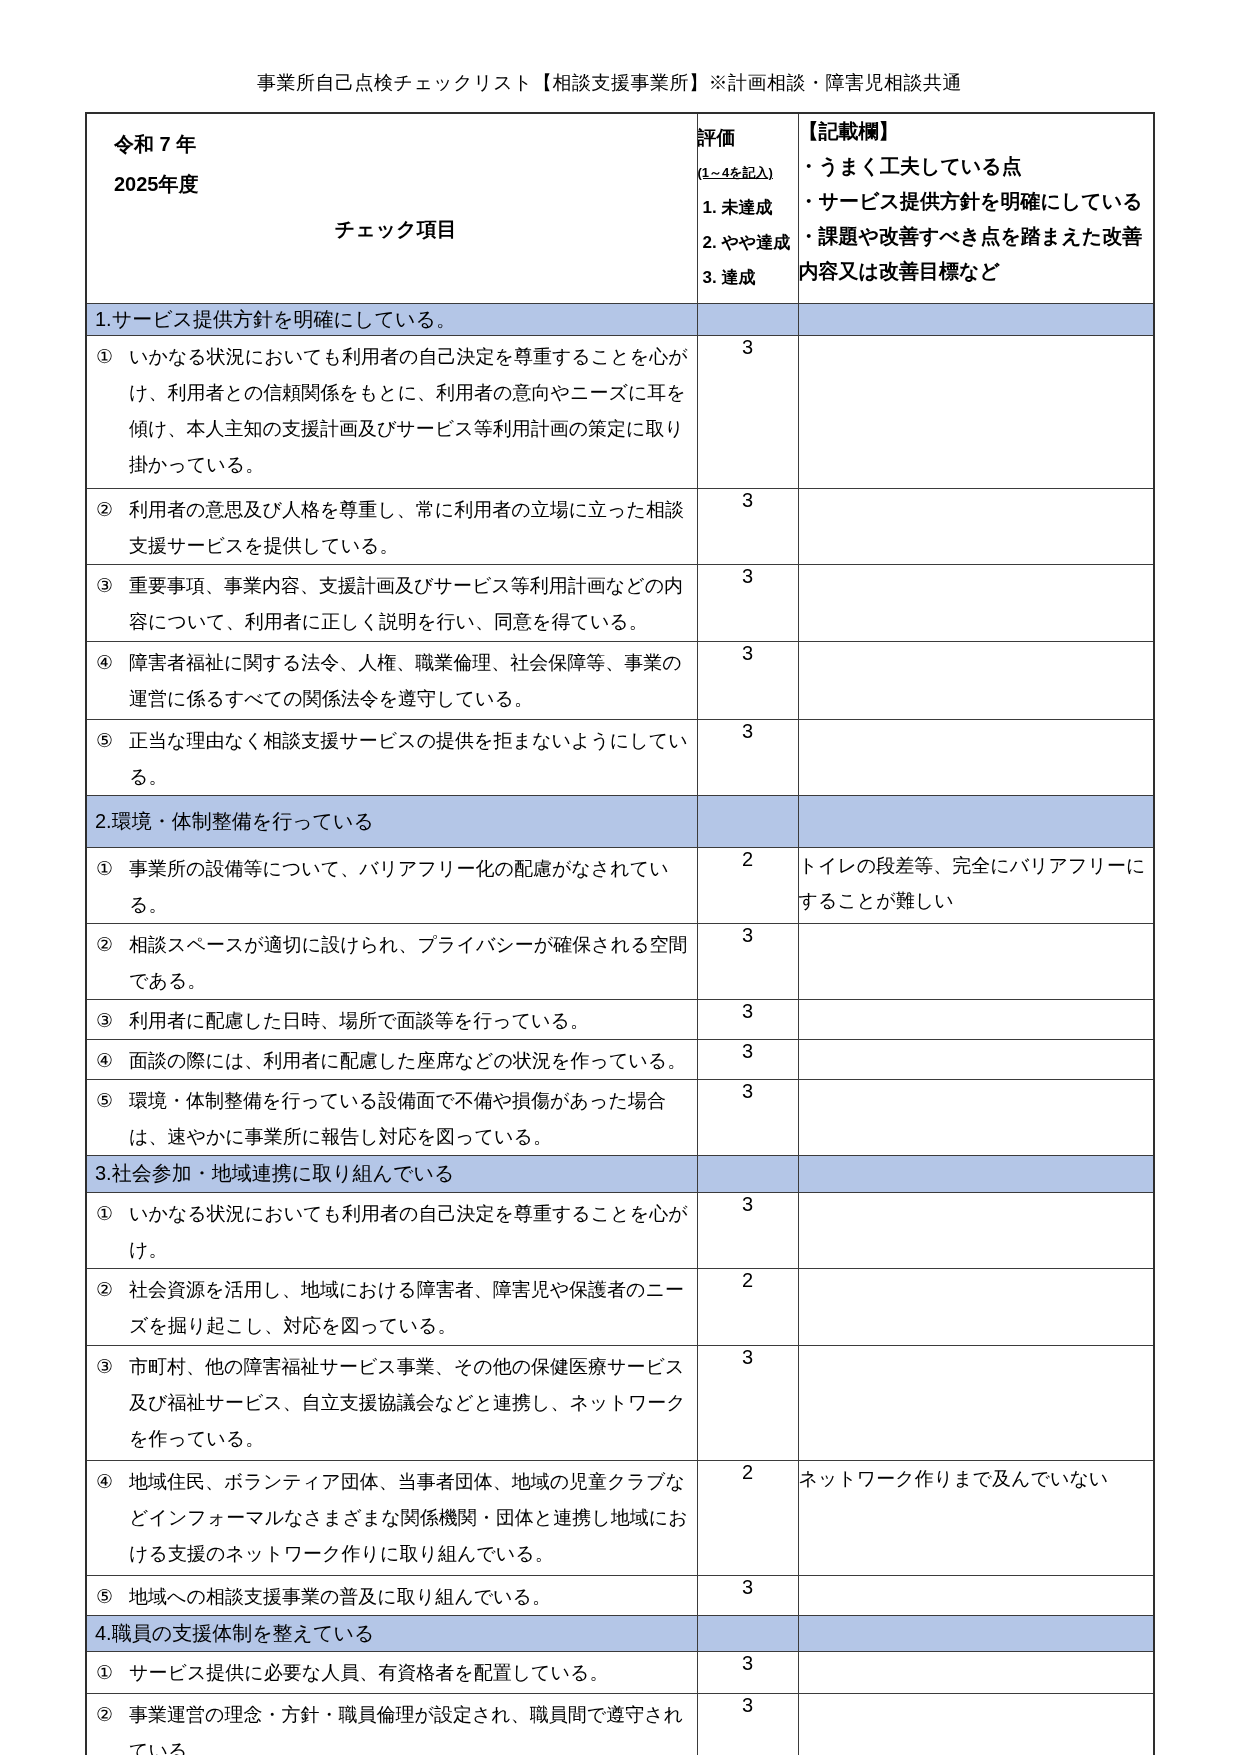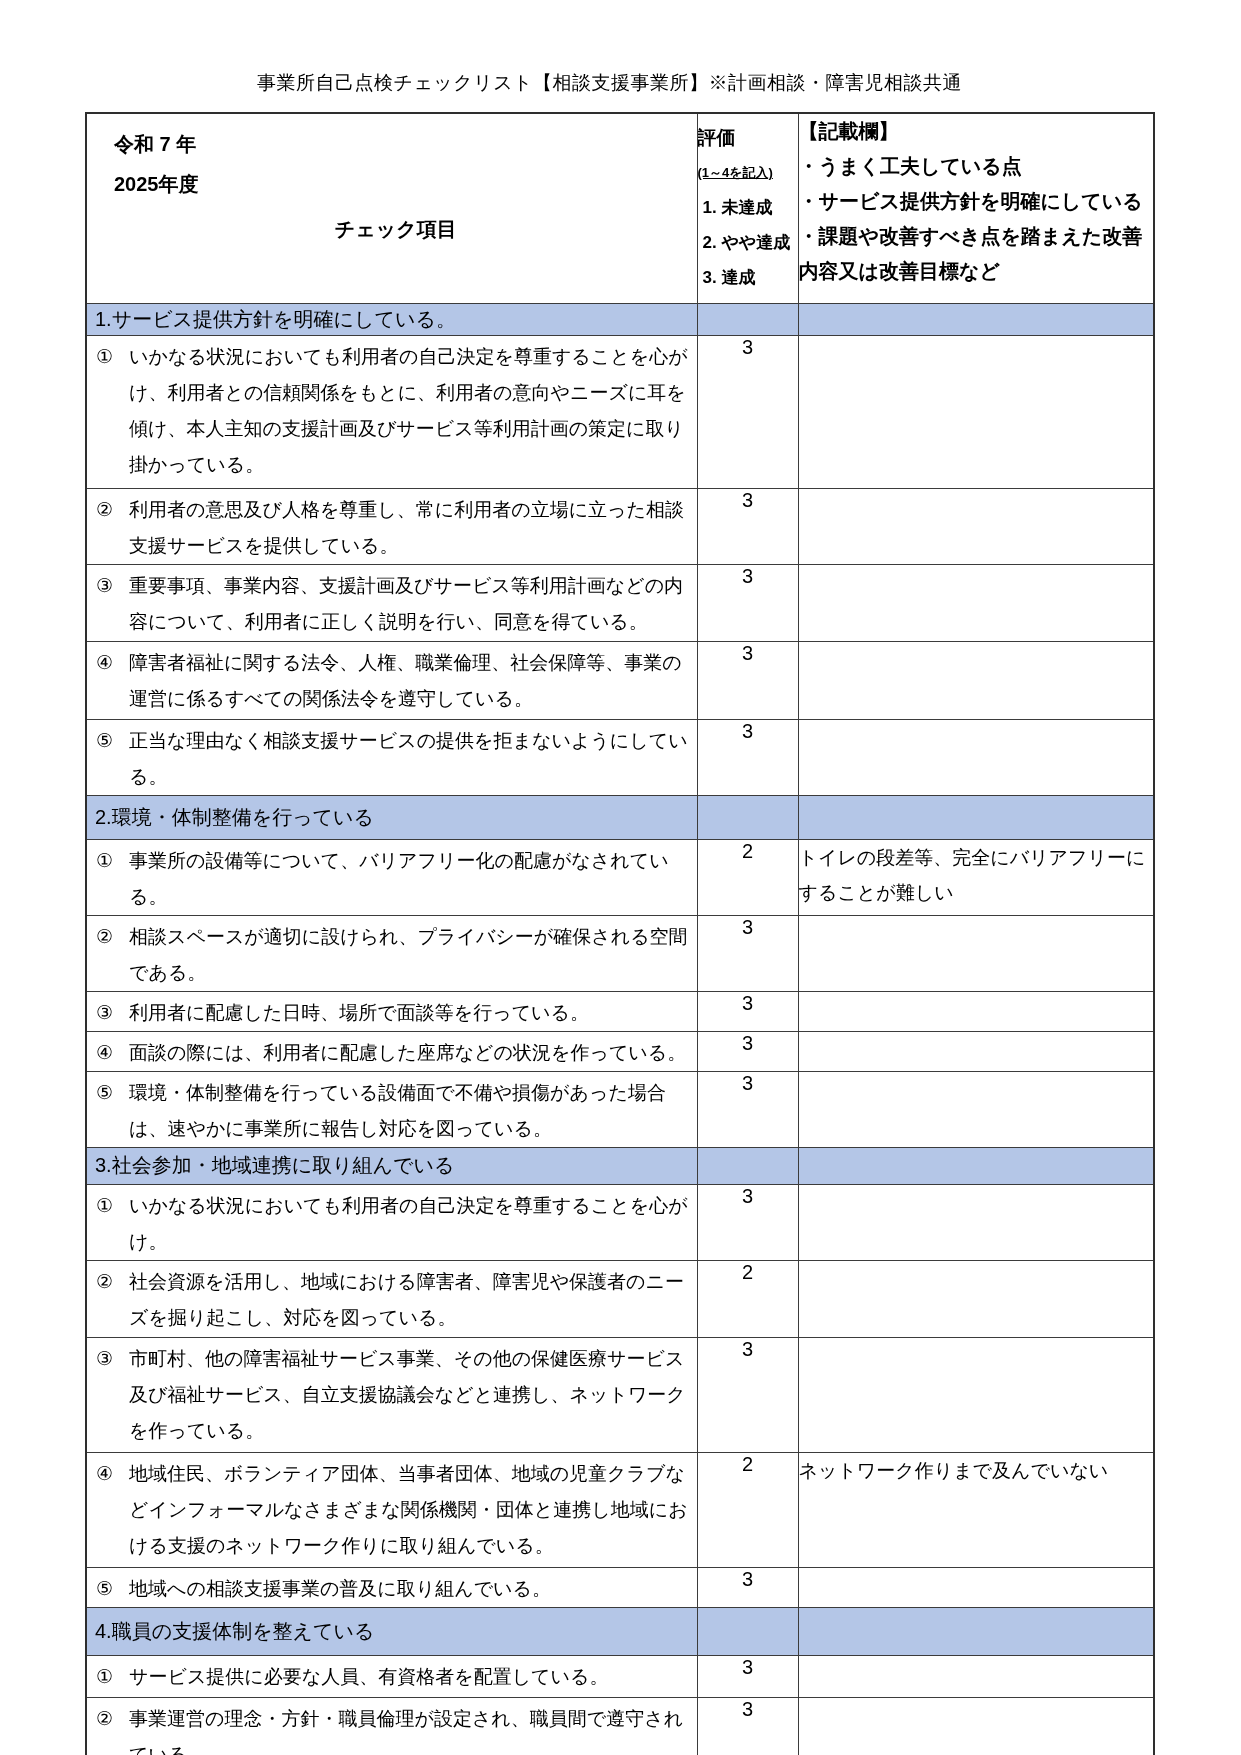--- a/index.html
+++ b/index.html
@@ -129,21 +129,21 @@
     <td class="c-item">
           <div class="item">
             <span class="num">⑤</span>
             <span class="txt">正当な理由なく相談支援サービスの提供を拒まないようにしている。</span>
           </div>
         </td>
     <td class="c-rate">3</td>
     <td class="c-note"></td>
   </tr>
 
-  <tr class="sec" style="height:44px">
+  <tr class="sec" style="height:52px">
     <td>
           <div class="sec-title">2.環境・体制整備を行っている</div>
         </td>
     <td></td>
     <td></td>
   </tr>
   <tr style="height:75px">
     <td class="c-item">
           <div class="item">
             <span class="num">①</span>
@@ -245,21 +245,21 @@
     <td class="c-item">
           <div class="item">
             <span class="num">⑤</span>
             <span class="txt">地域への相談支援事業の普及に取り組んでいる。</span>
           </div>
         </td>
     <td class="c-rate">3</td>
     <td class="c-note"></td>
   </tr>
 
-  <tr class="sec" style="height:48px">
+  <tr class="sec" style="height:36px">
     <td>
           <div class="sec-title">4.職員の支援体制を整えている</div>
         </td>
     <td></td>
     <td></td>
   </tr>
   <tr style="height:42px">
     <td class="c-item">
           <div class="item">
             <span class="num">①</span>

